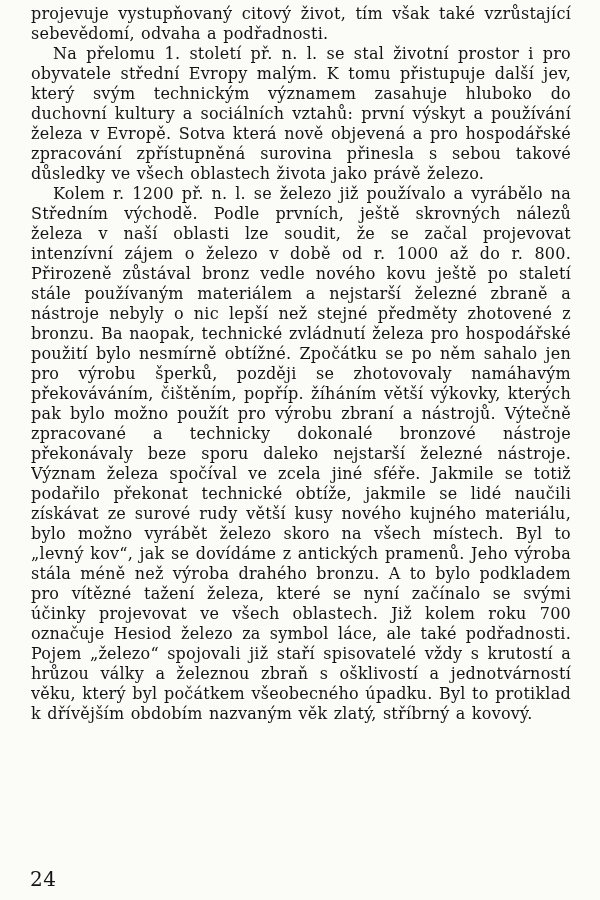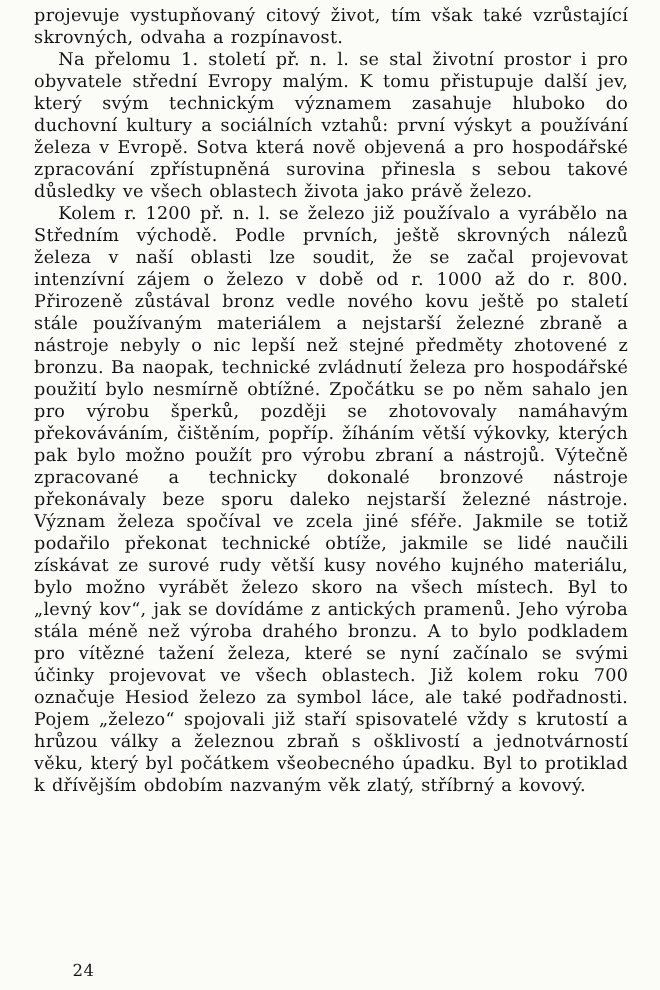--- a/index.html
+++ b/index.html
@@ -37,28 +37,27 @@
     -webkit-hyphens: auto;
     hyphens: auto;
   }
   .text-block p.indented {
     text-indent: 22px;
   }
   .page-number {
     position: absolute;
     left: 30px;
     bottom: 9px;
-    font-size: 15px;
+    font-size: 20px;
     letter-spacing: 0.03em;
-    margin-left: 36px;
   }
 </style>
 </head>
 <body>
 
 <div class="book-page">
   <div class="text-block">
-    <p>projevuje vystupňovaný citový život, tím však také vzrůstající skrovných, odvaha a rozpínavost.</p>
+    <p>projevuje vystupňovaný citový život, tím však také vzrůstající sebevědomí, odvaha a podřadnosti.</p>
     <p class="indented">Na přelomu 1. století př. n. l. se stal životní prostor i pro obyvatele střední Evropy malým. K tomu přistupuje další jev, který svým technickým významem zasahuje hluboko do duchovní kultury a sociálních vztahů: první výskyt a používání železa v Evropě. Sotva která nově objevená a pro hospodářské zpracování zpřístupněná surovina přinesla s sebou takové důsledky ve všech oblastech života jako právě železo.</p>
     <p class="indented">Kolem r. 1200 př. n. l. se železo již používalo a vyrábělo na Středním východě. Podle prvních, ještě skrovných nálezů železa v naší oblasti lze soudit, že se začal projevovat intenzívní zájem o železo v době od r. 1000 až do r. 800. Přirozeně zůstával bronz vedle nového kovu ještě po staletí stále používaným materiálem a nejstarší železné zbraně a nástroje nebyly o nic lepší než stejné předměty zhotovené z bronzu. Ba naopak, technické zvládnutí železa pro hospodářské použití bylo nesmírně obtížné. Zpočátku se po něm sahalo jen pro výrobu šperků, později se zhotovovaly namáhavým překováváním, čištěním, popříp. žíháním větší výkovky, kterých pak bylo možno použít pro výrobu zbraní a nástrojů. Výtečně zpracované a technicky dokonalé bronzové nástroje překonávaly beze sporu daleko nejstarší železné nástroje. Význam železa spočíval ve zcela jiné sféře. Jakmile se totiž podařilo překonat technické obtíže, jakmile se lidé naučili získávat ze surové rudy větší kusy nového kujného materiálu, bylo možno vyrábět železo skoro na všech místech. Byl to „levný kov“, jak se dovídáme z antických pramenů. Jeho výroba stála méně než výroba drahého bronzu. A to bylo podkladem pro vítězné tažení železa, které se nyní začínalo se svými účinky projevovat ve všech oblastech. Již kolem roku 700 označuje Hesiod železo za symbol láce, ale také podřadnosti. Pojem „železo“ spojovali již staří spisovatelé vždy s krutostí a hrůzou války a železnou zbraň s ošklivostí a jednotvárností věku, který byl počátkem všeobecného úpadku. Byl to protiklad k dřívějším obdobím nazvaným věk zlatý, stříbrný a kovový.</p>
   </div>
   <div class="page-number">24</div>
 </div>
 
 </body></html>

